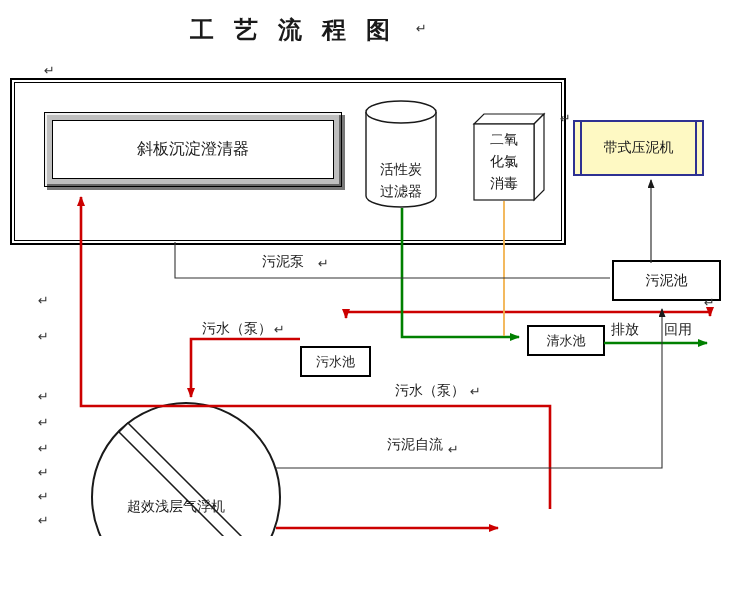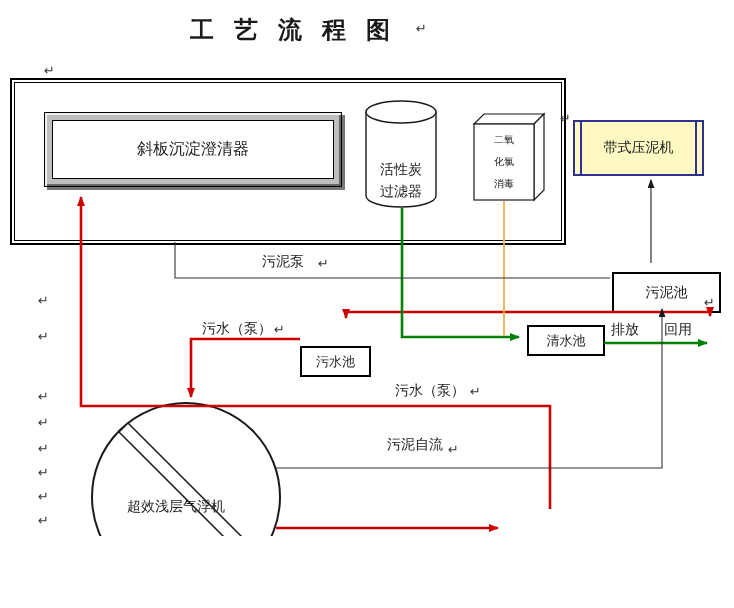--- a/index.html
+++ b/index.html
@@ -19,27 +19,27 @@
   .clarifier{left:44px;top:112px;width:296px;height:73px;border:1px solid #000;background:#bfbfbf;
              box-shadow:3px 3px 0 #777, inset 2px 2px 0 #efefef, inset -2px -2px 0 #666;}
   .clarifier-inner{position:absolute;left:7px;top:7px;right:7px;bottom:7px;background:#fff;border:1px solid #000;
                    display:flex;align-items:center;justify-content:center;font-size:16px;}
   
   .belt{left:573px;top:120px;width:127px;height:52px;border:2px solid #2e3192;background:#fef9c3;}
   .belt-inner{position:absolute;left:5px;right:5px;top:0;bottom:0;border-left:2px solid #2e3192;border-right:2px solid #2e3192;
               display:flex;align-items:center;justify-content:center;font-size:14px;}
   
   .tank{border:2px solid #000;background:#fff;display:flex;align-items:center;justify-content:center;font-size:14px;}
-  .t-sludge{left:612px;top:272px;width:105px;height:37px;}
+  .t-sludge{left:612px;top:260px;width:105px;height:37px;}
   .t-waste{left:300px;top:325px;width:67px;height:27px;font-size:13px;margin-top:21px;}
   .t-clean{left:527px;top:325px;width:74px;height:27px;font-size:13px;}
   .t-inter{left:507px;top:509px;width:83px;height:36px;}
   
   .cyl-label{left:369px;top:131px;width:64px;text-align:center;font-size:14px;line-height:22px;margin-top:28px;}
-  .dis-label{left:477px;top:129px;width:54px;text-align:center;font-size:10px;line-height:22px;}
+  .dis-label{left:477px;top:129px;width:54px;text-align:center;font-size:14px;line-height:22px;}
   .flot-label{left:127px;top:498px;font-size:14px;}
   .cursorbar{left:35px;top:557px;width:3px;height:15px;background:#000;}
 </style>
 </head>
 <body>
 
 <div id="stage">
 
   <svg id="shapes" class="layer" viewBox="0 0 734 608">
 

